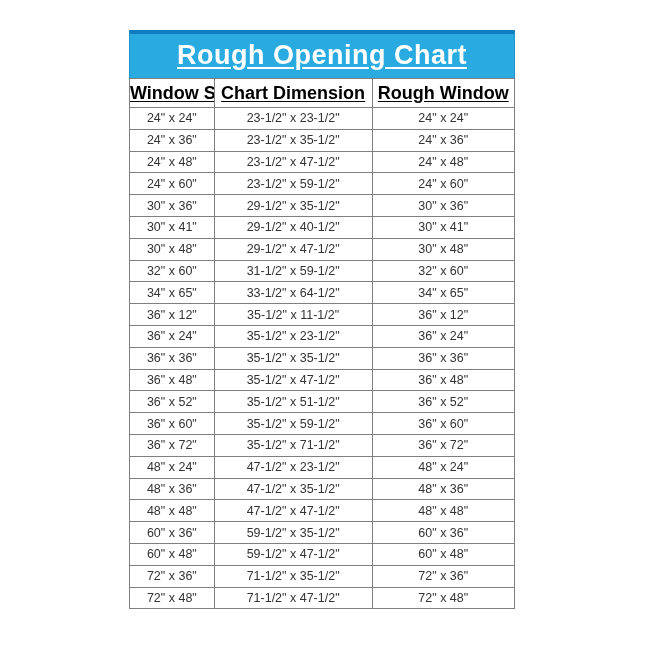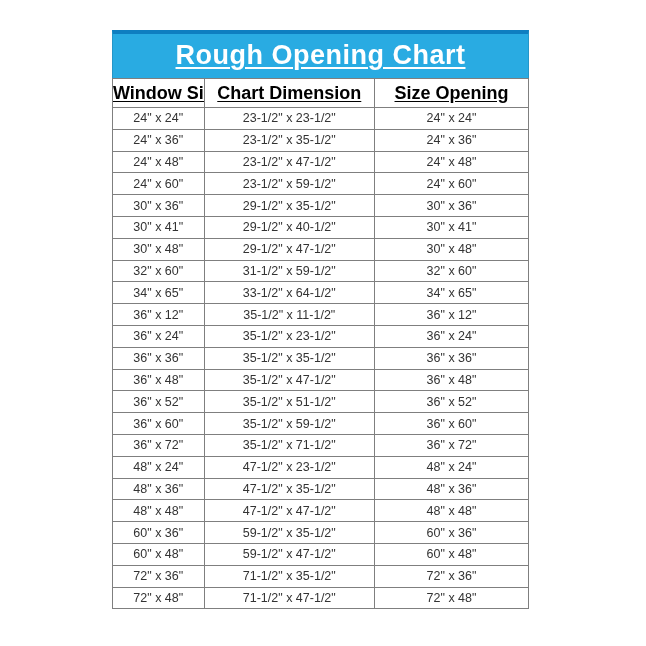--- a/index.html
+++ b/index.html
@@ -10,23 +10,23 @@
   }
   .page {
     position: relative;
     width: 646px;
     height: 646px;
     background: #ffffff;
     overflow: hidden;
   }
   .chart-wrap {
     position: absolute;
-    left: 112px;
+    left: 129px;
     top: 30px;
-    width: 417px;
+    width: 386px;
   }
   .title-band {
     box-sizing: border-box;
     width: 100%;
     height: 48px;
     background: #29ABE2;
     border-top: 4px solid #0E7EC0;
     border-left: 1px solid #2596c8;
     border-right: 1px solid #2596c8;
     display: flex;
@@ -89,21 +89,21 @@
     <table class="ro-table">
       <colgroup>
         <col class="c1">
         <col class="c2">
         <col class="c3">
       </colgroup>
       <thead>
         <tr>
           <th>Window Size</th>
           <th>Chart Dimension</th>
-          <th>Size Opening</th>
+          <th>Rough Window</th>
         </tr>
       </thead>
       <tbody>
           <tr>
             <td>24" x 24"</td>
             <td>23-1/2" x 23-1/2"</td>
             <td>24" x 24"</td>
           </tr>
           <tr>
             <td>24" x 36"</td>

